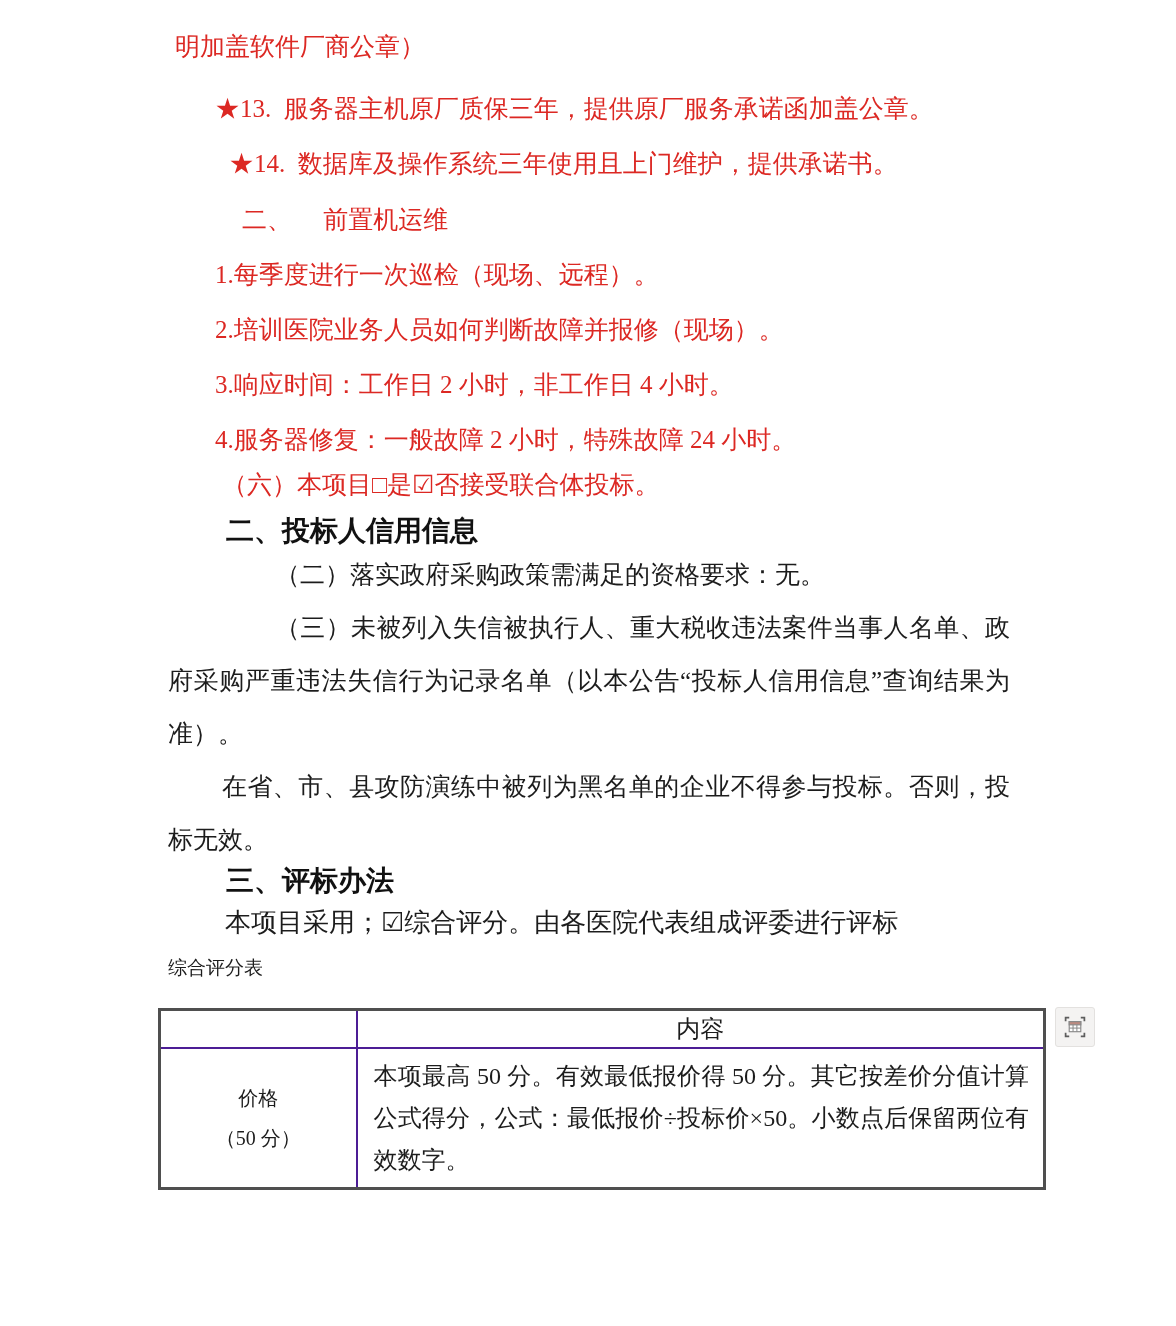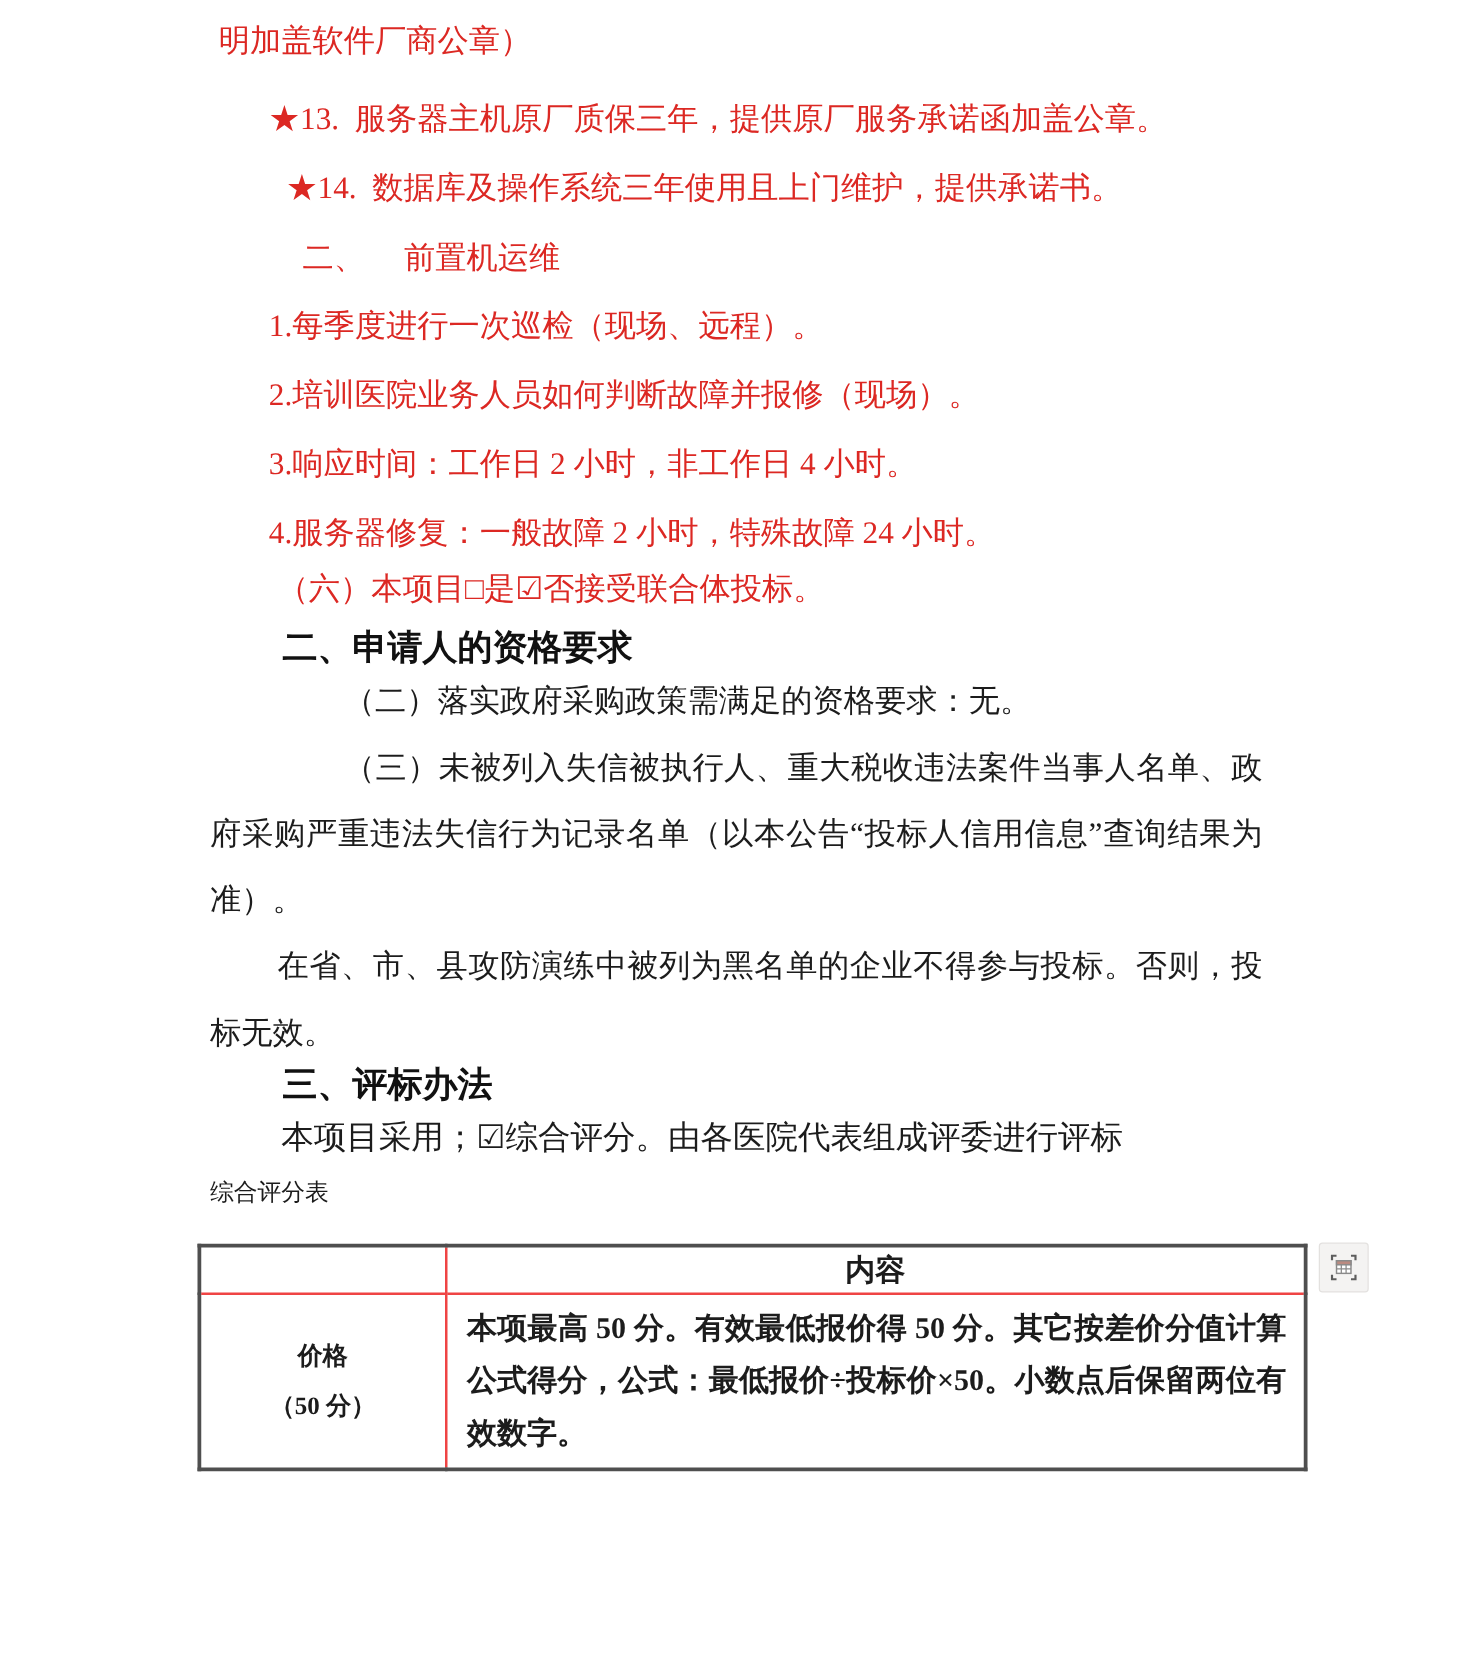--- a/index.html
+++ b/index.html
@@ -2,21 +2,21 @@
 <html lang="zh"><head>
 <meta charset="utf-8">
 <style>
   html,body{margin:0;padding:0;}
   body{
     width:1176px;height:1326px;background:#ffffff;overflow:hidden;
     font-family:"Liberation Serif","DejaVu Serif",serif;
     color:#1c1c1c;
   }
   .doc{position:relative;width:1176px;height:1326px;box-sizing:border-box;
-       padding:20px 166px 0 168px;}
+       padding:33px 166px 0 168px;}
   p,h2{margin:0;padding:0;}
   .red{color:#dc2823;}
   .line{font-size:25px;line-height:28px;white-space:pre-wrap;}
   .intro{margin-left:7px;}
   .star13{margin-left:47px;margin-top:34px;}
   .star14{margin-left:61px;margin-top:27px;font-family:Liberation Serif, serif;}
   .ops-h{margin-left:74px;margin-top:28px;}
   .op{margin-left:47px;margin-top:27px;}
   .clause5{margin-left:54px;margin-top:24px;}
   .clause6{margin-left:54px;margin-top:17px;}
@@ -27,22 +27,22 @@
   .para{font-size:25px;line-height:53px;text-align:justify;margin-top:0;}
   .para.first{margin-top:7px;}
   .ind-a{text-indent:107px;}
   .ind-b{text-indent:54px;}
   .s3-intro{font-size:26px;line-height:30px;margin-left:57px;margin-top:10px;
             white-space:pre-wrap;}
   .table-title{font-size:19px;line-height:28px;text-align:left;margin-top:16px;}
   .table-wrap{position:relative;margin-left:-10px;margin-top:26px;width:888px;}
   table.score{border-collapse:collapse;width:888px;table-layout:fixed;
               border:3px solid #4f4f4f;}
-  table.score td,table.score th{border:2px solid #ef4444;vertical-align:middle;
-                                font-weight:bold;box-sizing:border-box;}
+  table.score td,table.score th{border:2px solid #4c1d95;vertical-align:middle;
+                                font-weight:normal;box-sizing:border-box;}
   col.c1{width:197px;}
   .th-row th{height:34px;font-size:24px;text-align:center;padding:2px 0;}
   .cell-item{text-align:center;font-size:20px;line-height:40px;}
   .cell-content{font-size:24px;line-height:42px;text-align:justify;
                 padding:6px 14px 6px 16px;}
   .row-price td{height:92px;}
   .table-tool{position:absolute;left:897px;top:-1px;width:38px;height:38px;
               background:#f4f3f2;border:1px solid #e3e1df;border-radius:3px;
               display:flex;align-items:center;justify-content:center;cursor:pointer;}
   .table-tool svg{display:block;}
@@ -59,21 +59,21 @@
 
   <p class="red line ops-h">二、　 前置机运维</p>
 
   <p class="red line op">1.每季度进行一次巡检（现场、远程）。</p>
   <p class="red line op">2.培训医院业务人员如何判断故障并报修（现场）。</p>
   <p class="red line op">3.响应时间：工作日 2 小时，非工作日 4 小时。</p>
   <p class="red line op">4.服务器修复：一般故障 2 小时，特殊故障 24 小时。</p>
 
   <p class="red line clause6">（六）本项目□是☑否接受联合体投标。</p>
 
-  <h2 class="sec-h">二、申请人的资格要求</h2>
+  <h2 class="sec-h">二、投标人信用信息</h2>
 
   <p class="para ind-a">（二）落实政府采购政策需满足的资格要求：无。</p>
   <p class="para ind-a">（三）未被列入失信被执行人、重大税收违法案件当事人名单、政府采购严重违法失信行为记录名单（以本公告“投标人信用信息”查询结果为准）。</p>
   <p class="para ind-b">在省、市、县攻防演练中被列为黑名单的企业不得参与投标。否则，投标无效。</p>
 
   <h2 class="sec-h third">三、评标办法</h2>
 
   <p class="s3-intro">本项目采用；☑综合评分。由各医院代表组成评委进行评标</p>
 
   <p class="table-title">综合评分表</p>

